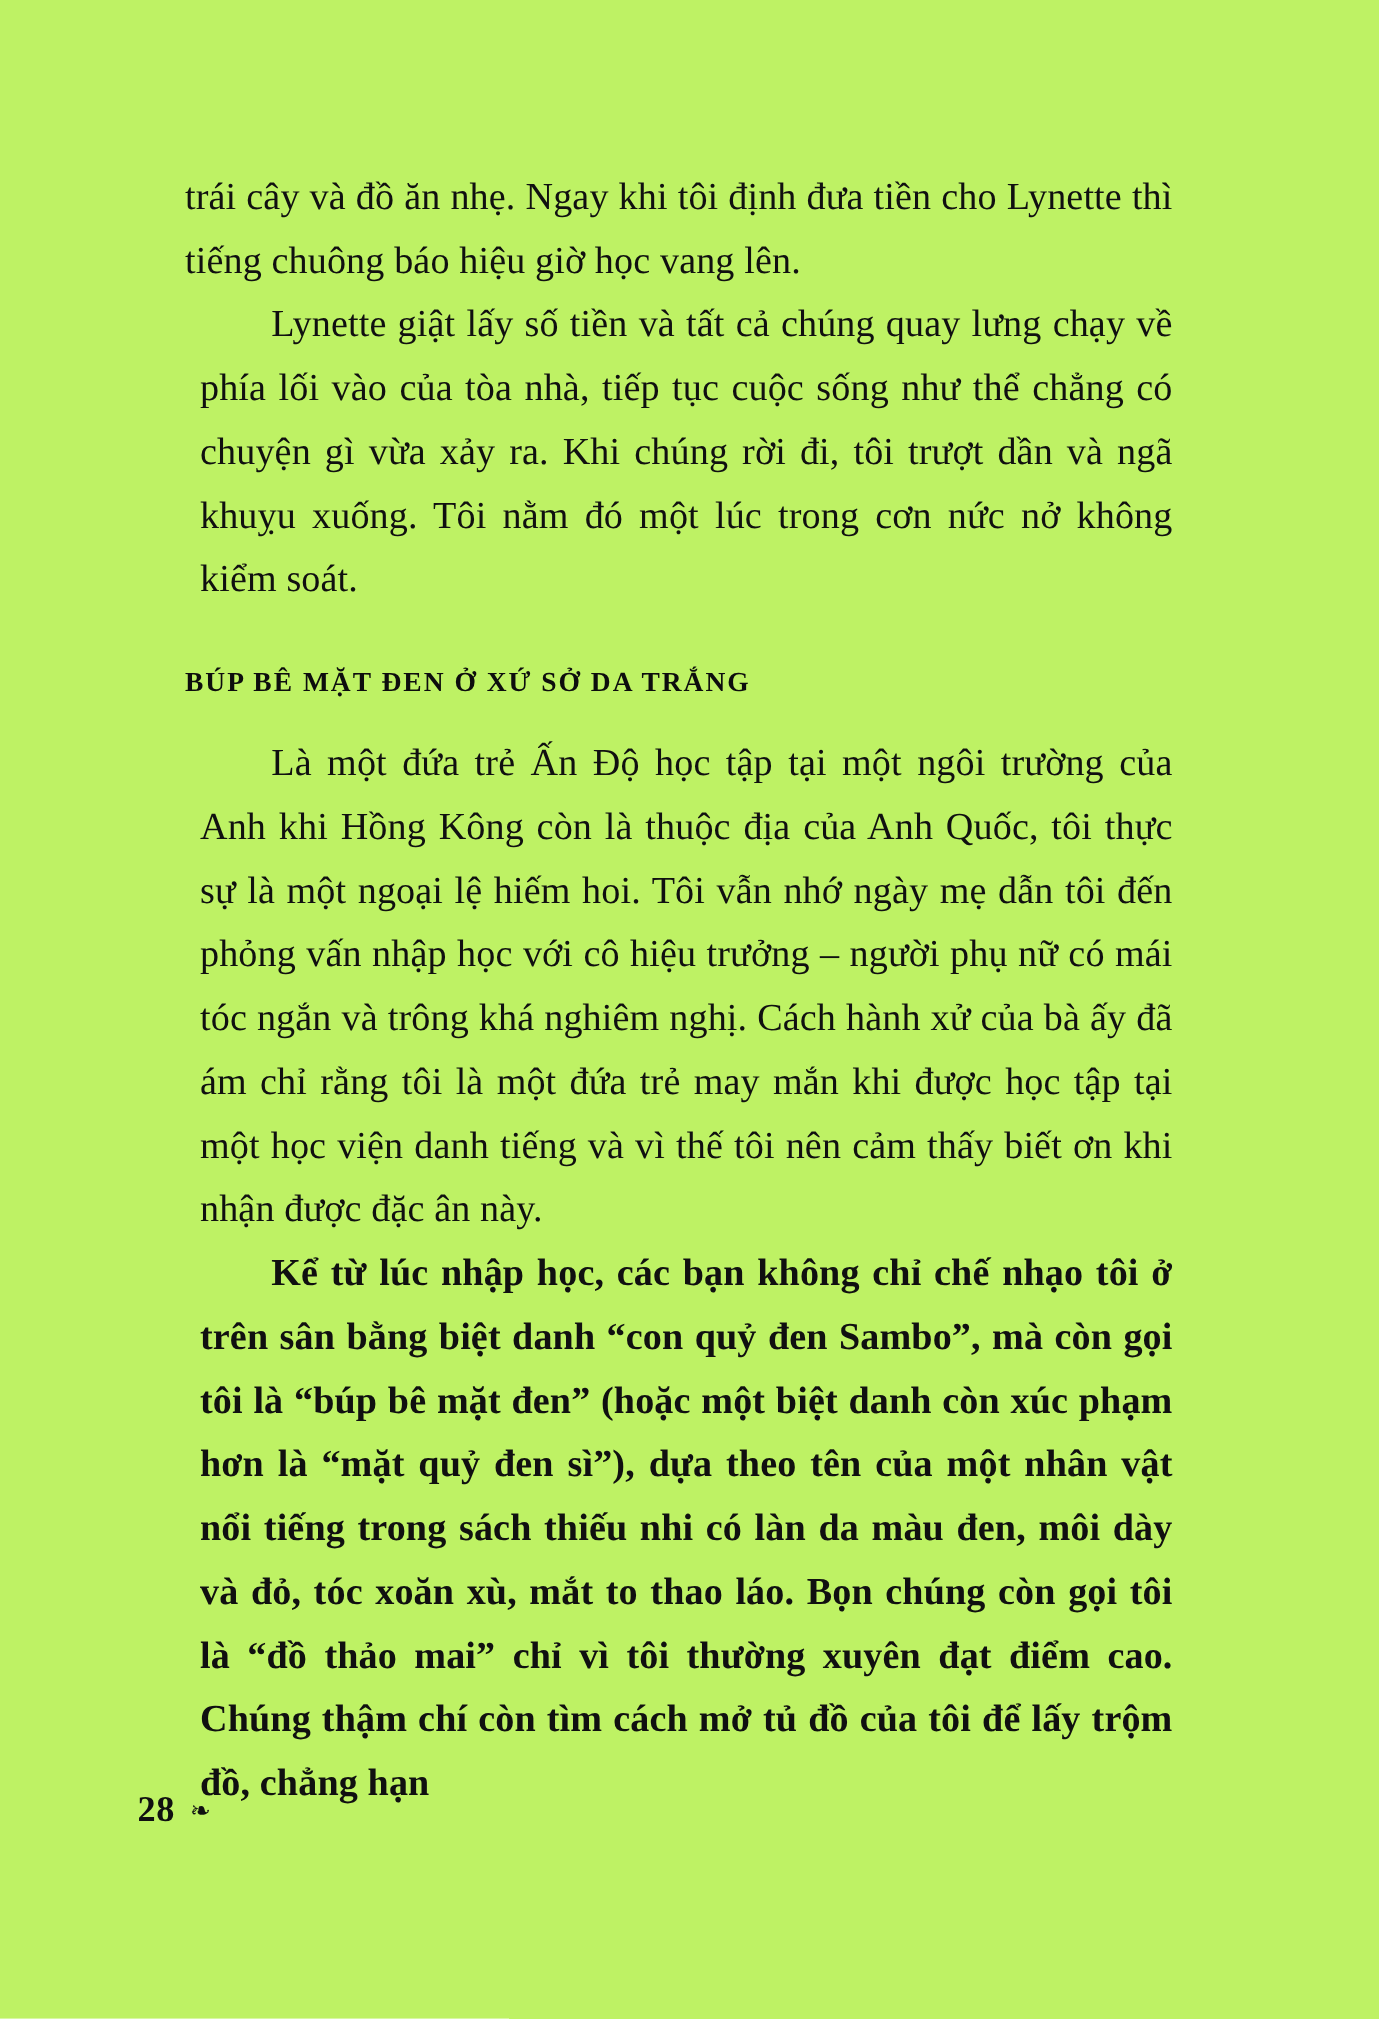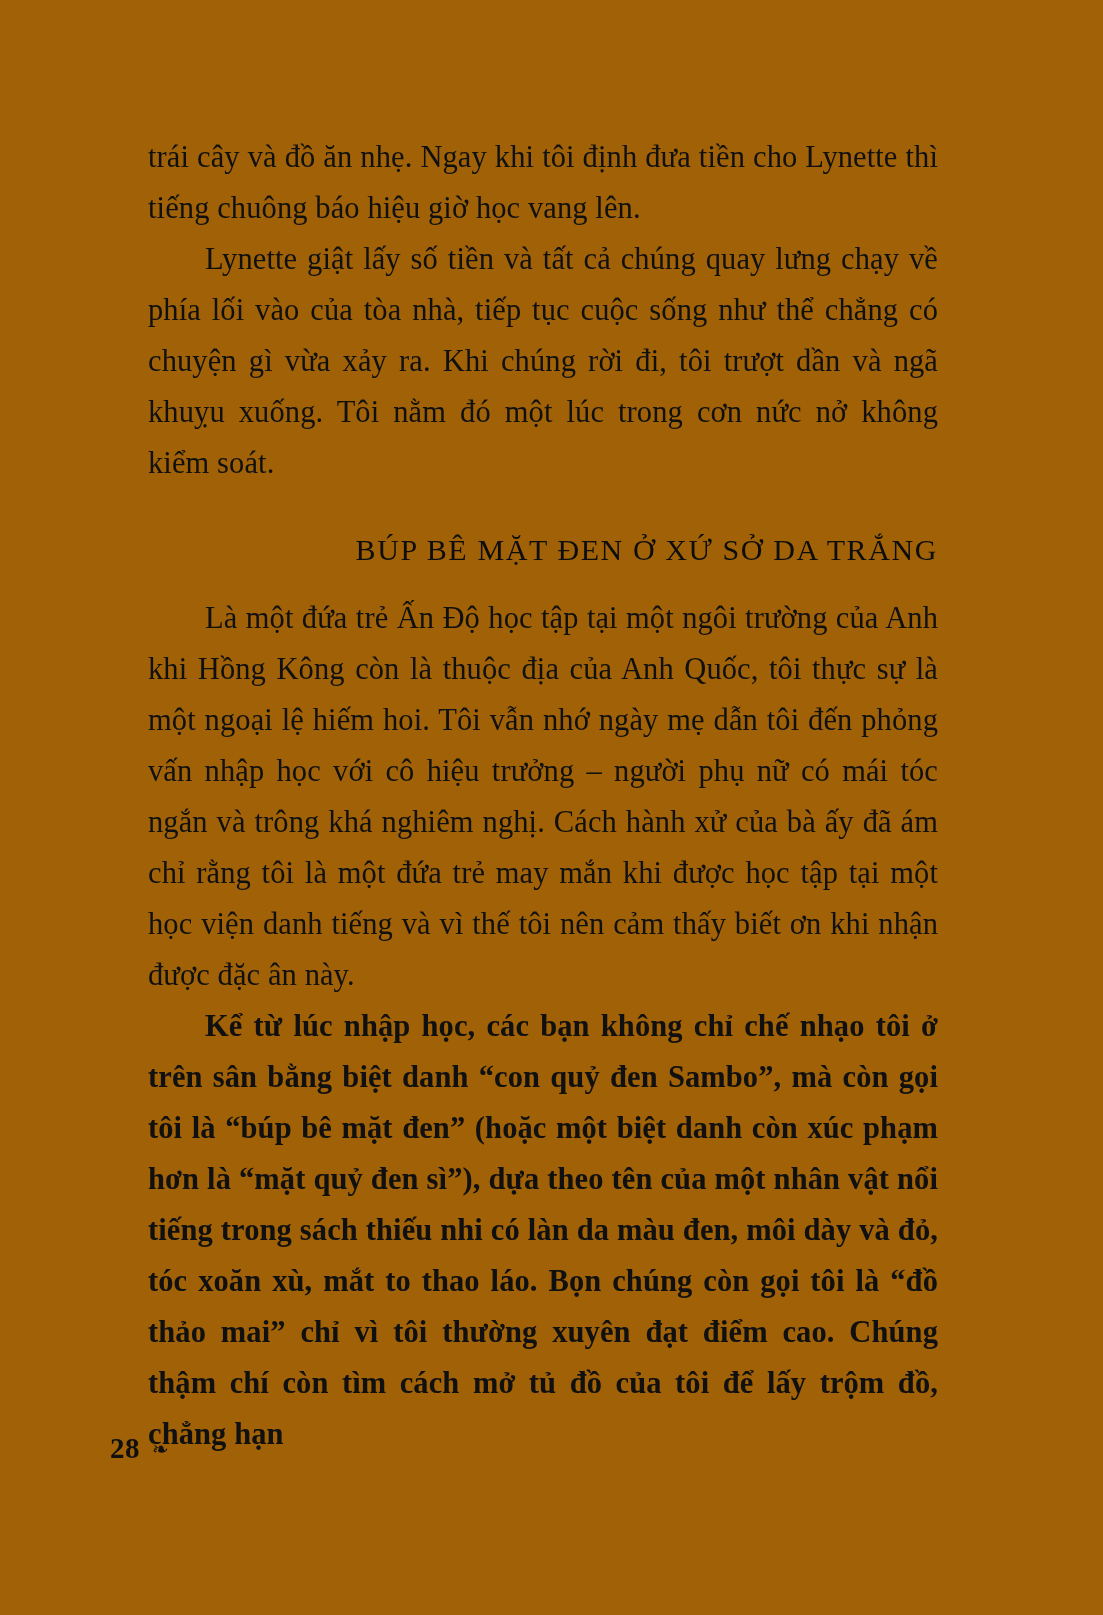--- a/index.html
+++ b/index.html
@@ -4,21 +4,21 @@
 <style>
   html, body {
     margin: 0;
     padding: 0;
     background: #ffffff;
   }
   .page {
     position: relative;
     width: 1103px;
     height: 1615px;
-    background: #a16207;
+    background: #bef264;
     margin: 0 auto;
     overflow: hidden;
     font-family: "Liberation Serif", serif;
     color: #141414;
   }
   .content {
     position: absolute;
     left: 148px;
     top: 132px;
     width: 790px;
@@ -27,30 +27,31 @@
     margin: 0;
     font-size: 30.5px;
     line-height: 51px;
     text-align: justify;
     text-justify: inter-word;
     letter-spacing: 0.1px;
     color: #101010;
   }
   p.para.indent {
     text-indent: 57px;
+    margin-left: 12px;
   }
   p.para + p.para {
     margin-top: 0px;
   }
   .section-heading {
     margin: 44px 0 26px 0;
-    font-size: 30px;
-    font-weight: normal;
+    font-size: 22px;
+    font-weight: bold;
     letter-spacing: 1.6px;
-    text-align: right;
+    text-align: left;
     color: #0d0d0d;
     font-family: "Liberation Serif", serif;
   }
   .gap-before {
     margin-top: 10px;
     font-weight: bold;
   }
   .footer {
     position: absolute;
     left: 110px;

